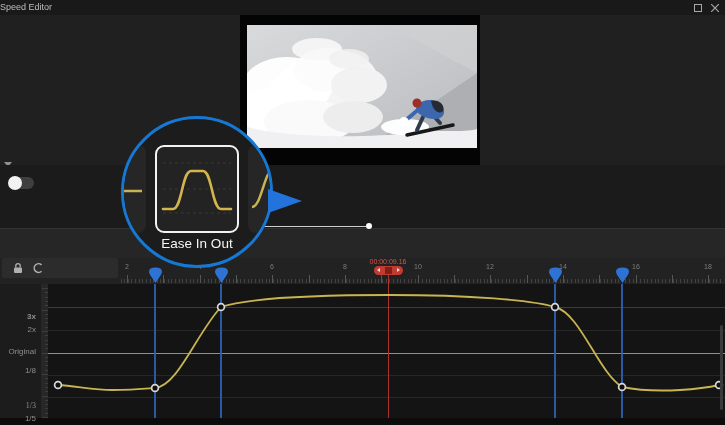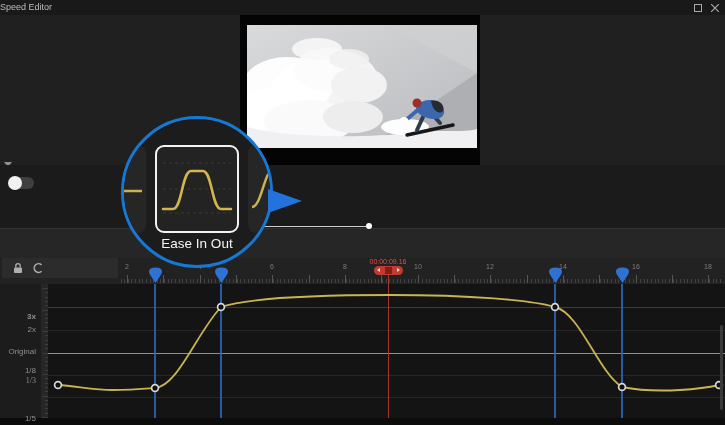--- a/index.html
+++ b/index.html
@@ -516,21 +516,21 @@
     </div>
     <div class="gline" style="top: 307px; background: rgb(60, 60, 60); z-index: 5;"></div>
     <div class="gline" style="top: 330px; background: rgb(39, 39, 39); z-index: 5;"></div>
     <div class="gline" style="top: 353px; background: rgb(143, 143, 143); z-index: 5;"></div>
     <div class="gline" style="top: 375px; background: rgb(39, 39, 39); z-index: 5;"></div>
     <div class="gline" style="top: 397px; background: rgb(39, 39, 39); z-index: 5;"></div>
     <div class="ylabel" style="top: 312px; font-weight: bold;">3x</div>
     <div class="ylabel" style="top: 325px;">2x</div>
     <div class="ylabel" style="top: 347px;">Original</div>
     <div class="ylabel" style="top: 366px;">1/8</div>
-    <div class="ylabel" style="top: 376px; font-family: Liberation Serif, serif;">1/3</div>
+    <div class="ylabel" style="top: 401px; font-family: Liberation Serif, serif;">1/3</div>
     <div class="ylabel" style="top: 414px;">1/5</div>
     <svg viewBox="0 284 725 134" width="725" height="134" style="position: absolute; left: 0px; top: 284px; z-index: 15; overflow: visible;">
       <path d="M58,385 C75,386 95,390 112,390 C130,390 142,389 155,388 C178,386 196,334 221,307 C245,299 300,295 390,295 C470,295 532,300 555,307 C580,313 598,372 622,387 C642,391 662,391 680,390 C696,389 710,387 719,385" fill="none" stroke="#c9b452" stroke-width="1.8"></path>
       <circle cx="58" cy="385" r="3.4" fill="#101013" stroke="#d8d8d8" stroke-width="1.7"></circle>
       <circle cx="155" cy="388" r="3.4" fill="#101013" stroke="#d8d8d8" stroke-width="1.7"></circle>
       <circle cx="221" cy="307" r="3.4" fill="#101013" stroke="#d8d8d8" stroke-width="1.7"></circle>
       <circle cx="555" cy="307" r="3.4" fill="#101013" stroke="#d8d8d8" stroke-width="1.7"></circle>
       <circle cx="622" cy="387" r="3.4" fill="#101013" stroke="#d8d8d8" stroke-width="1.7"></circle>
       <circle cx="719" cy="385" r="3.4" fill="#101013" stroke="#d8d8d8" stroke-width="1.7"></circle>
     </svg>

